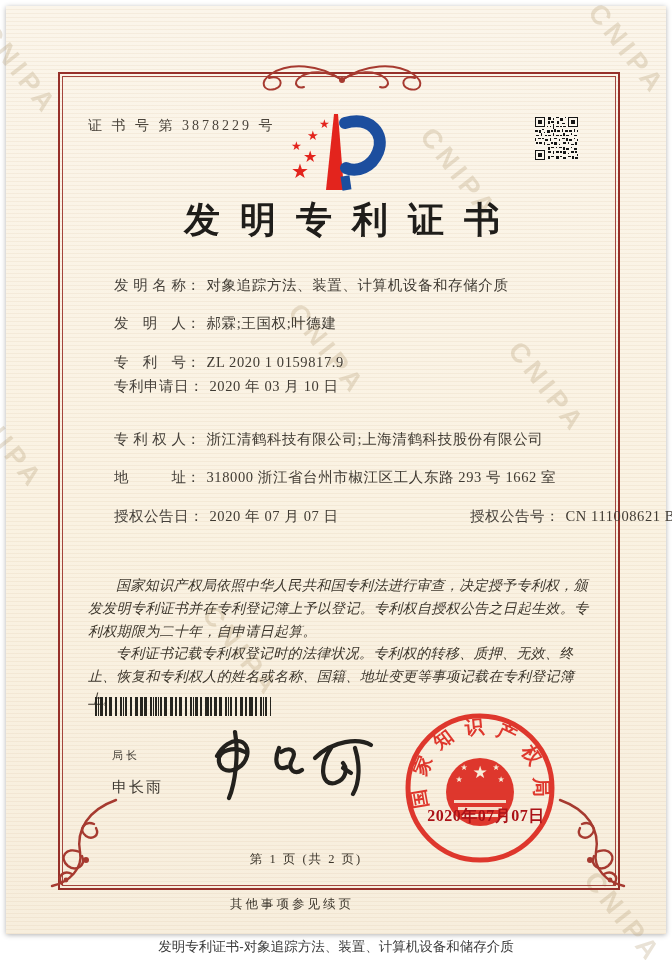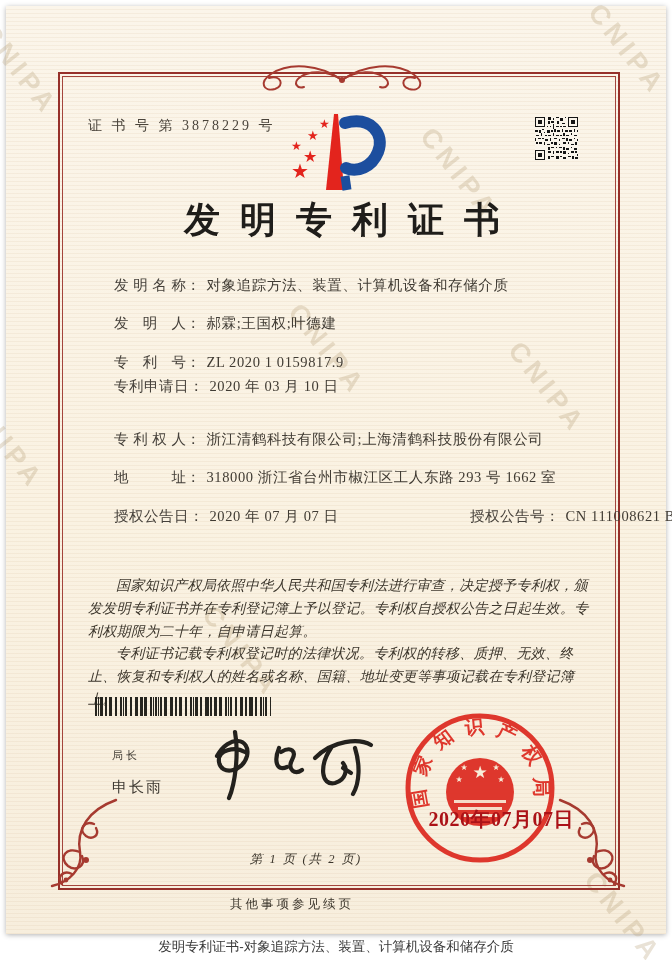--- a/index.html
+++ b/index.html
@@ -45,25 +45,25 @@
      background:
        repeating-linear-gradient(90deg,#26251f 0 2px,rgba(0,0,0,0) 2px 5px),
        repeating-linear-gradient(90deg,#26251f 0 1px,rgba(0,0,0,0) 1px 7px),
        repeating-linear-gradient(90deg,rgba(0,0,0,0) 0 3px,#26251f 3px 4px,rgba(0,0,0,0) 4px 11px);}
   
   .dir-label{position:absolute;left:106px;top:742px;font-size:11px;letter-spacing:3px;color:#3d3831;}
   .dir-name{position:absolute;left:106px;top:772px;font-size:15px;letter-spacing:2px;color:#3d3831;}
   .sig{position:absolute;left:189px;top:720px;}
   
   .seal{position:absolute;left:392px;top:700px;opacity:0.93;}
-  .seal-date{position:absolute;left:392px;top:800px;width:176px;text-align:right;
-             font-size:20px;font-weight:bold;color:#ab1217;letter-spacing:0.5px;}
+  .seal-date{position:absolute;left:392px;top:800px;width:176px;text-align:center;
+             font-size:16px;font-weight:bold;color:#ab1217;letter-spacing:0.5px;}
   
   .page-num{position:absolute;left:52px;top:845px;width:496px;text-align:center;
-            font-size:12.5px;color:#3c362c;letter-spacing:2px;font-style:italic;}
+            font-size:12.5px;color:#3c362c;letter-spacing:2px;}
   .cont-note{position:absolute;left:0;top:890px;width:572px;text-align:center;
              font-size:12.5px;color:#3c362c;letter-spacing:3px;}
   .caption{position:absolute;left:0;top:938px;width:672px;text-align:center;
            font-family:"Liberation Sans",sans-serif;font-size:13.5px;color:#3a3a3a;}
 </style>
 </head>
 <body>
 
 <div class="stage">
   <div class="paper">

